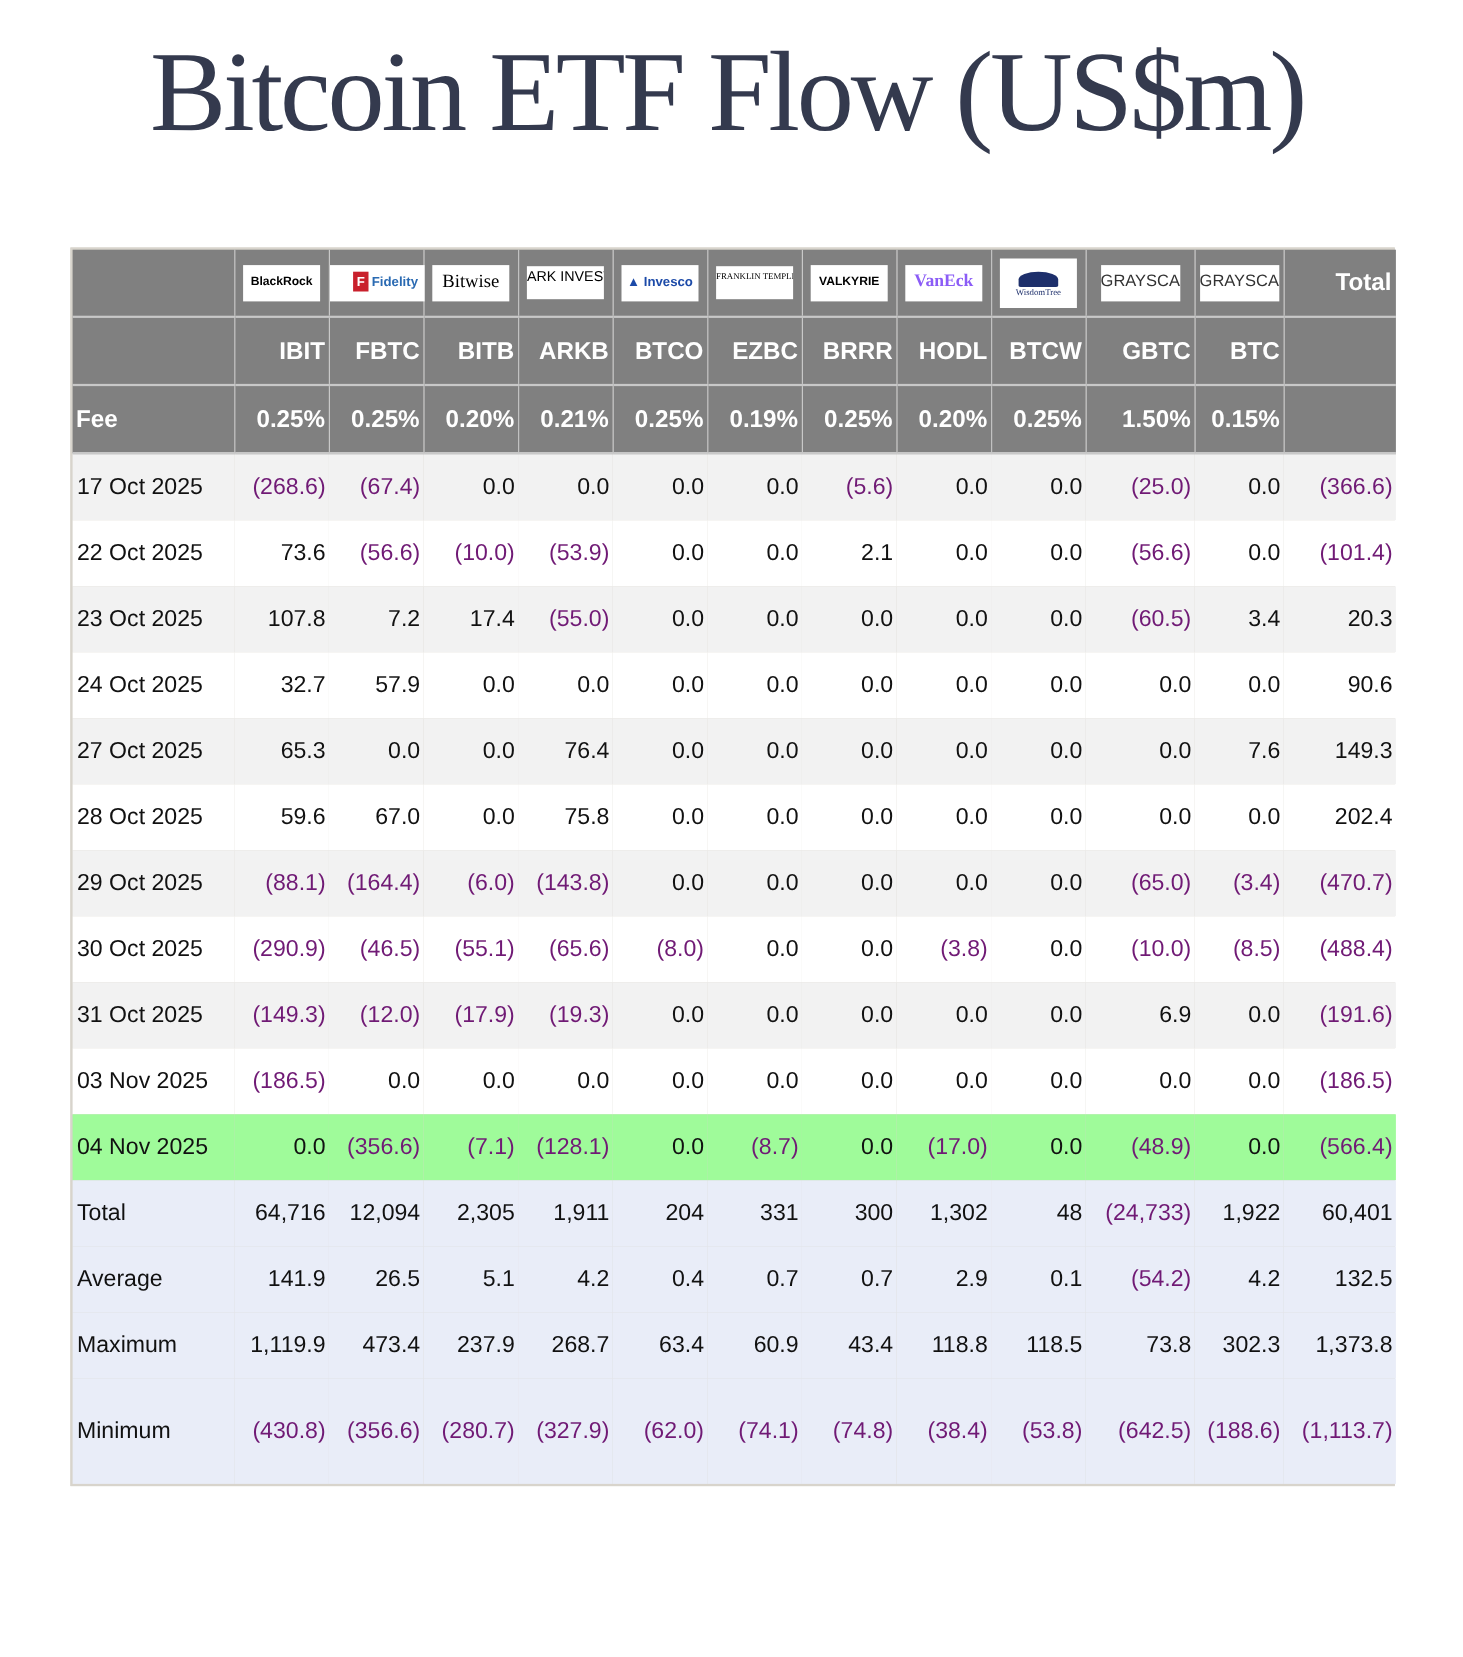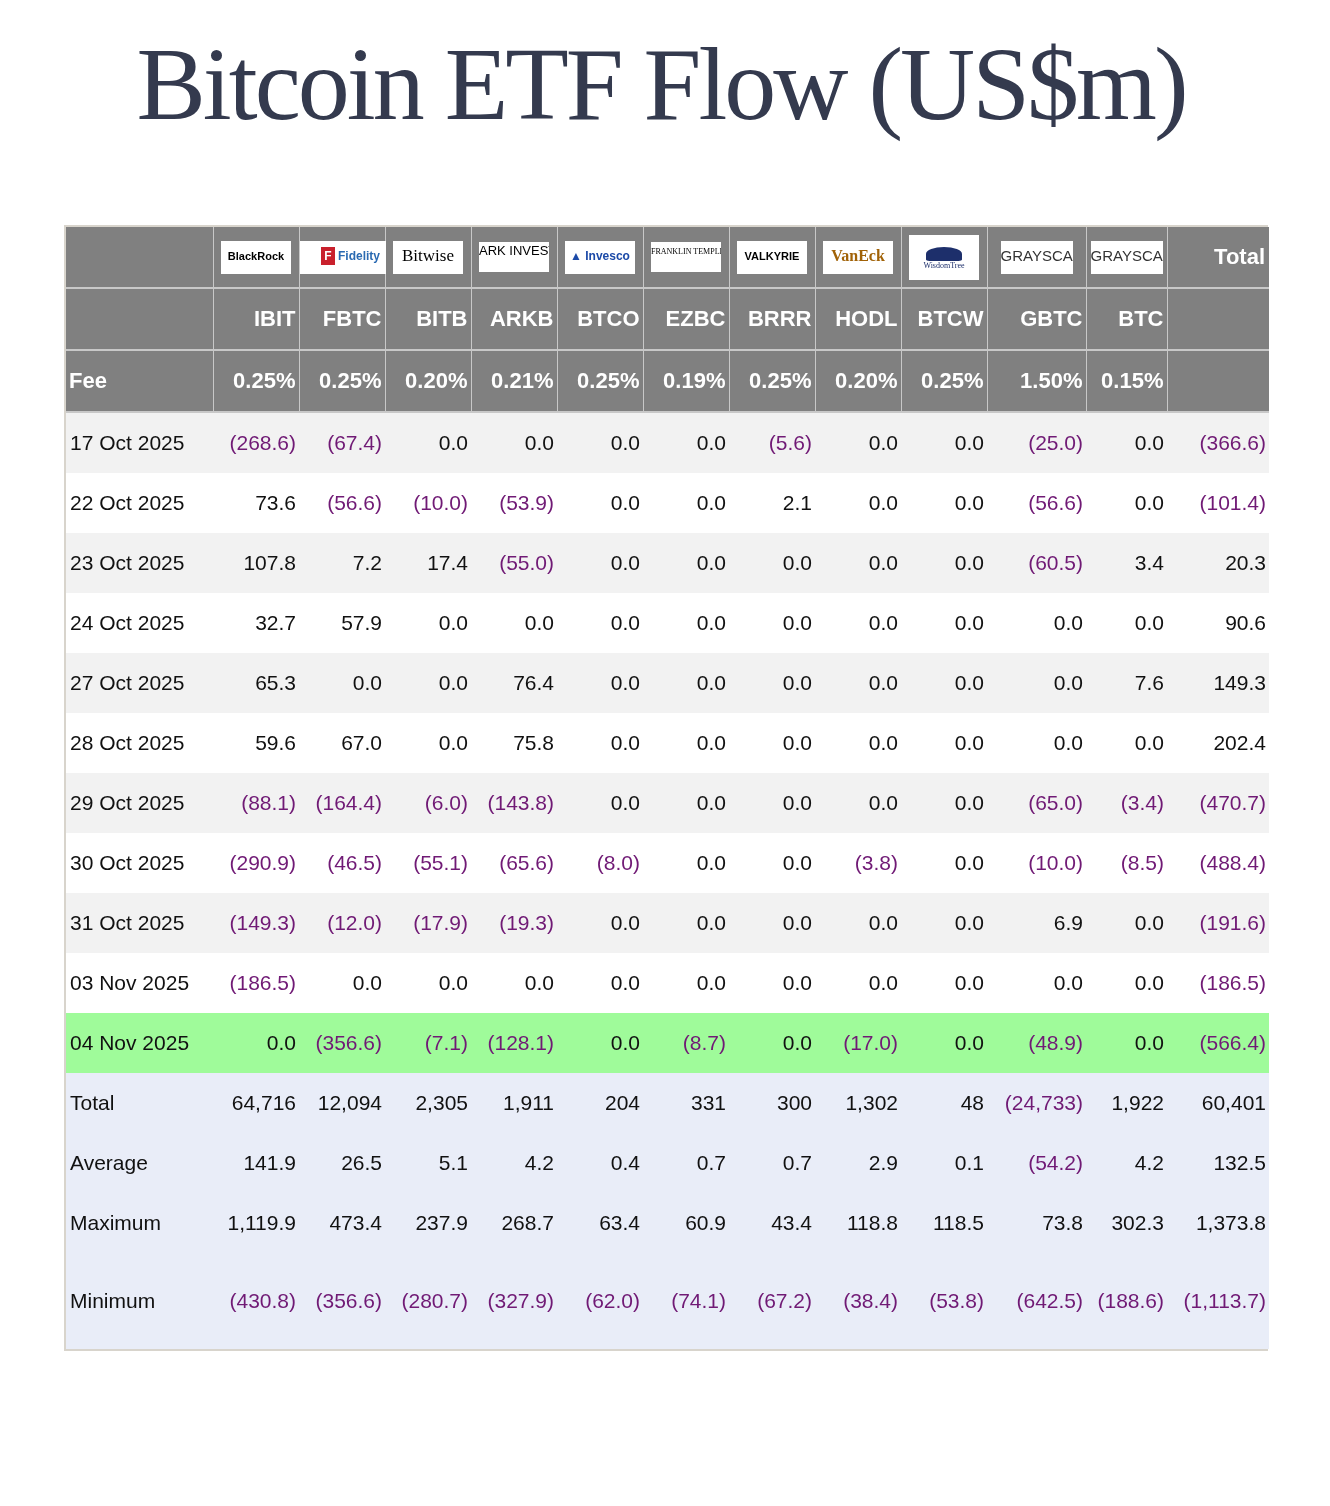--- a/index.html
+++ b/index.html
@@ -33,21 +33,21 @@
   tr.logos th.lbl, tr.logos th.total-h { text-align: right; padding-right: 4px; }
   .logo {
     display: inline-block; width: 70px; height: 33px; background: #fff;
     color: #000; font-size: 11px; line-height: 30px; text-align: center;
     overflow: hidden; white-space: nowrap; font-weight: bold; vertical-align: middle;
   }
   .logo.serif { font-family: "Liberation Serif", serif; font-weight: normal; font-size: 17px; }
   .logo.fid { color: #2a6ab2; font-size: 12px; padding-left: 16px; }
   .logo.fid .fbox { display: inline-block; background: #c9202c; color: #fff; width: 14px; height: 18px; line-height: 18px; font-size: 12px; margin-right: 3px; vertical-align: middle; }
   .logo.inv { color: #1c4aa8; font-size: 12px; }
-  .logo.vaneck { color: #a16207; font-family: "Liberation Serif", serif; font-size: 16px; }
+  .logo.vaneck { color: #8b5cf6; font-family: "Liberation Serif", serif; font-size: 16px; }
   .logo.wt { color: #1d2f6b; font-family: "Liberation Serif", serif; font-weight: normal; font-size: 8px; line-height: 10px; padding-top: 12px; }
   .logo.wt .tree { display: block; width: 36px; height: 14px; margin: 0 auto; background: #1d2f6b; border-radius: 50% 50% 10% 10%; }
   .logo.gs { font-weight: normal; font-size: 15px; color: #333; width: 72px; }
   .logo.ark { font-weight: normal; font-size: 13px; line-height: 12px; padding-top: 3px; height: 27px; }
   .logo.ft { font-family: "Liberation Serif", serif; font-size: 8px; line-height: 10px; padding-top: 5px; height: 25px; font-weight: normal; }
   td {
     font-size: 21px; color: #111; text-align: right; padding: 0 3px;
     height: 60px; white-space: nowrap;
   }
   td.lbl { text-align: left; padding-left: 4px; }
@@ -342,21 +342,21 @@
           <td class="">1,373.8</td>
         </tr>
         <tr class="sum minrow">
           <td class="lbl">Minimum</td>
           <td class="neg wrap">(430.8)</td>
           <td class="neg">(356.6)</td>
           <td class="neg">(280.7)</td>
           <td class="neg">(327.9)</td>
           <td class="neg">(62.0)</td>
           <td class="neg">(74.1)</td>
-          <td class="neg">(67.2)</td>
+          <td class="neg">(74.8)</td>
           <td class="neg">(38.4)</td>
           <td class="neg">(53.8)</td>
           <td class="neg">(642.5)</td>
           <td class="neg wrap">(188.6)</td>
           <td class="neg">(1,113.7)</td>
         </tr>
       </tbody>
 </table>
 </div>
 

